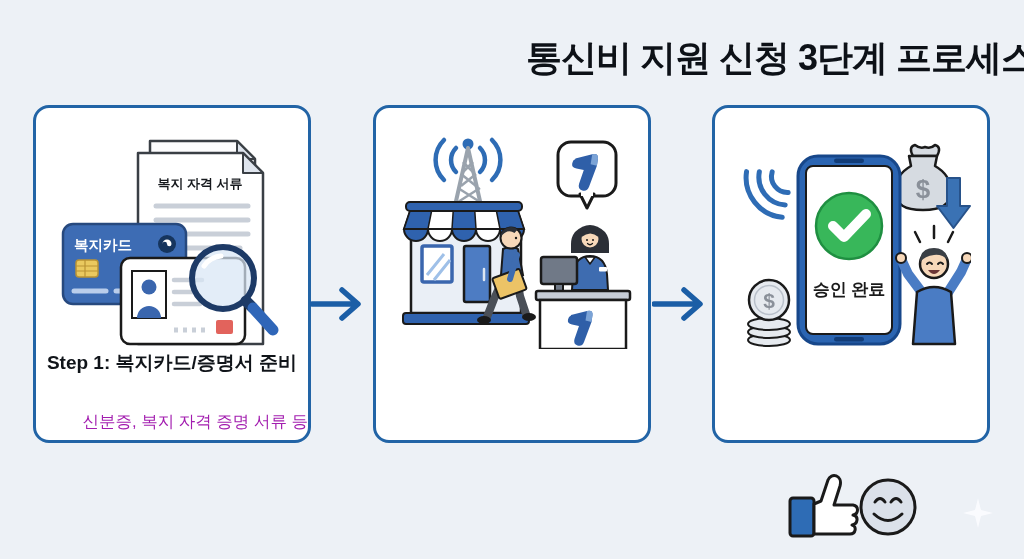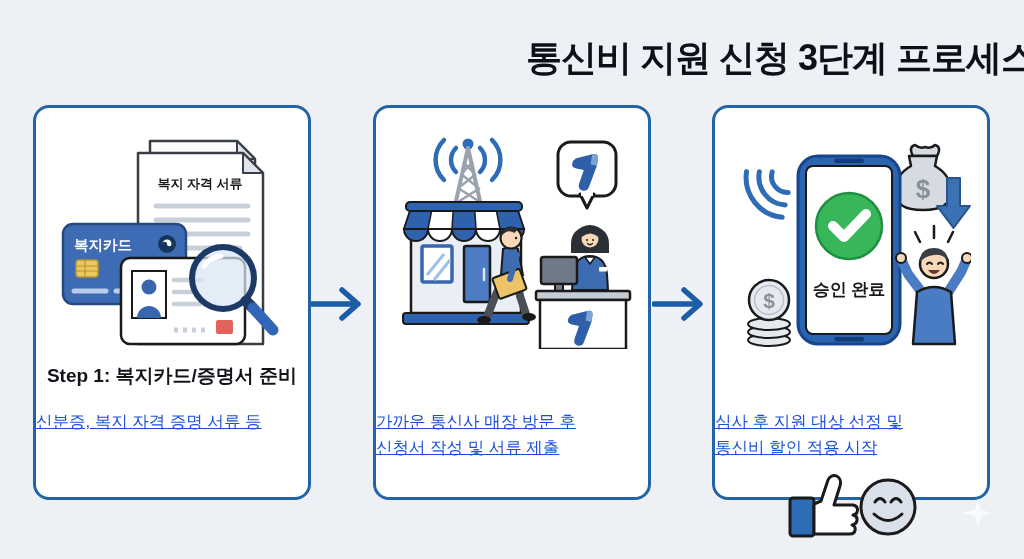--- a/index.html
+++ b/index.html
@@ -7,32 +7,32 @@
     width:1024px;height:559px;position:relative;overflow:hidden;
     background:#edf1f6;
     font-family:"Liberation Sans","DejaVu Sans",sans-serif;
   }
   .title{
     position:absolute;top:22px;left:0;width:100%;margin:12px;
     text-align:right;font-size:36px;font-weight:800;color:#0d1117;
     letter-spacing:-1px;
   }
   .card{
-    position:absolute;top:105px;width:278px;height:395px;box-sizing:border-box;
+    position:absolute;top:105px;width:278px;height:338px;box-sizing:border-box;
     background:#ffffff;border:3px solid #2264a6;border-radius:16px;
   }
   .card1{left:33px}.card2{left:373px}.card3{left:712px}
   .illus{position:absolute;top:6px;left:50%;transform:translateX(-50%);}
   .step-heading{
-    position:absolute;top:255px;left:0;right:0;margin:0;
+    position:absolute;top:242px;left:0;right:0;margin:0;
     text-align:center;font-size:19px;font-weight:700;color:#101419;
   }
   .step-body{
     position:absolute;top:300px;left:0;right:0;margin:0;
-    text-align:left;font-size:16.5px;line-height:26px;color:#1d4ed8;text-decoration:underline;
+    text-align:right;font-size:16.5px;line-height:26px;color:#a21caf;
   }
   .arrow{position:absolute;top:286px;}
   .arrow1{left:310px}.arrow2{left:652px}
   .celebrate{position:absolute;left:776px;top:462px;z-index:5;}
   .sparkle{
     position:absolute;left:963px;top:498px;width:30px;height:30px;
     background:#fbfdff;opacity:.85;
     clip-path:polygon(50% 0,60% 40%,100% 50%,60% 60%,50% 100%,40% 60%,0 50%,40% 40%);
   }
   svg text{font-family:"Liberation Sans","DejaVu Sans",sans-serif;}
@@ -183,24 +183,20 @@
       <path d="M125,141 L118,165" stroke="#3e6cb0" stroke-width="6" stroke-linecap="round"></path>
     </g>
 
     <g>
       <rect x="166" y="28" width="58" height="54" rx="13" fill="#ffffff" stroke="#1a1a1a" stroke-width="3"></rect>
       <path d="M188,80 L202,80 L195,94 Z" fill="#ffffff" stroke="#1a1a1a" stroke-width="3" stroke-linejoin="round"></path>
       <rect x="189" y="77" width="12" height="5" fill="#ffffff"></rect>
       <use href="#tlogo" transform="translate(196,56) scale(1.05)"></use>
     </g>
   </svg>
-  <p class="step-body">
-    <span>가까운 통신사 매장 방문 후</span><br>
-    <span>신청서 작성 및 서류 제출</span>
-  </p>
 </section>
 
 <svg class="arrow arrow2" width="56" height="36" viewBox="0 0 56 36">
   <path d="M2,18 L44,18 M32,4 L48,18 L32,32" stroke="#1b5ea6" stroke-width="5.5" fill="none" stroke-linecap="round" stroke-linejoin="round"></path>
 </svg>
 
 <section class="card card3">
   <svg class="illus" width="240" height="235" viewBox="0 0 240 235">
 
     <g transform="rotate(-38 58 60)" stroke="#2e6cb5" stroke-width="5" fill="none" stroke-linecap="round">
@@ -246,24 +242,20 @@
       <circle cx="170" cy="144" r="5" fill="#f7d8b9" stroke="#1a1a1a" stroke-width="2"></circle>
       <path d="M216,180 L230,158 L235,147" fill="none" stroke="#4a7cc4" stroke-width="10" stroke-linecap="round"></path>
       <circle cx="236" cy="144" r="5" fill="#f7d8b9" stroke="#1a1a1a" stroke-width="2"></circle>
       <path d="M186,178 q17,-10 34,0 l4,52 l-42,0 Z" fill="#4a7cc4" stroke="#1a1a1a" stroke-width="2.5" stroke-linejoin="round"></path>
       <circle cx="203" cy="150" r="14" fill="#f7d8b9" stroke="#1a1a1a" stroke-width="2.5"></circle>
       <path d="M189,148 q0,-14 14,-14 q12,0 14,12 q-6,-6 -14,-5 q-9,1 -14,7 Z" fill="#3a3f45"></path>
       <path d="M196,150 q2.5,-3 5,0 M207,150 q2.5,-3 5,0" stroke="#1a1a1a" stroke-width="2" fill="none" stroke-linecap="round"></path>
       <path d="M197,156 q6,8 12,0 Z" fill="#6b3636"></path>
     </g>
   </svg>
-  <p class="step-body">
-    <span>심사 후 지원 대상 선정 및</span><br>
-    <span>통신비 할인 적용 시작</span>
-  </p>
 </section>
 
 <svg class="celebrate" width="160" height="80" viewBox="0 0 160 80">
   <g>
     <rect x="14" y="36" width="24" height="38" rx="3" fill="#2e6cb5" stroke="#1a1a1a" stroke-width="3"></rect>
     <path d="M38,42 L38,72 L74,72 C80,72 81,64 76,63 C82,62 83,54 77,53 C83,52 83,44 77,43 L58,43 L64,24 C67,13 55,10 52,18 L45,39 Z" fill="#ffffff" stroke="#1a1a1a" stroke-width="3" stroke-linejoin="round" stroke-linecap="round"></path>
   </g>
   <g>
     <circle cx="112" cy="45" r="27" fill="#dbe1ea" stroke="#1a1a1a" stroke-width="3"></circle>
     <path d="M99,40 q5,-7 10,0 M115,40 q5,-7 10,0" stroke="#1a1a1a" stroke-width="3" fill="none" stroke-linecap="round"></path>

